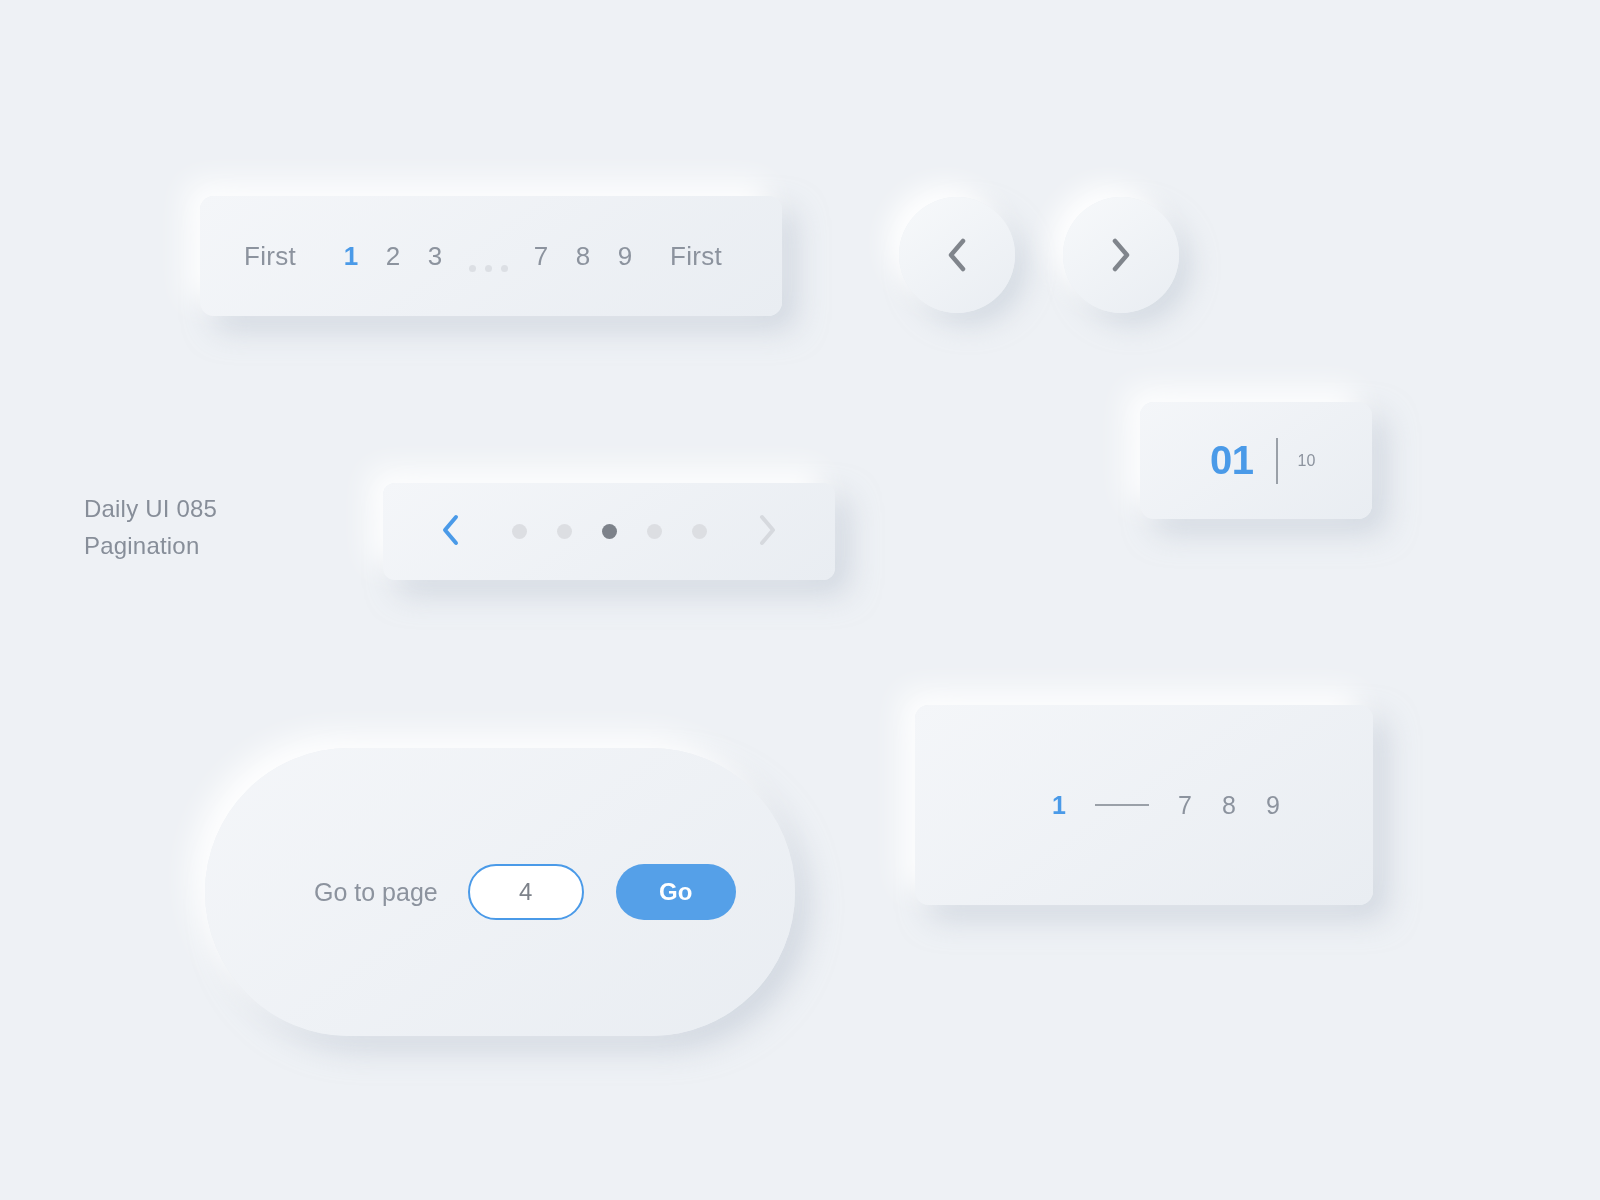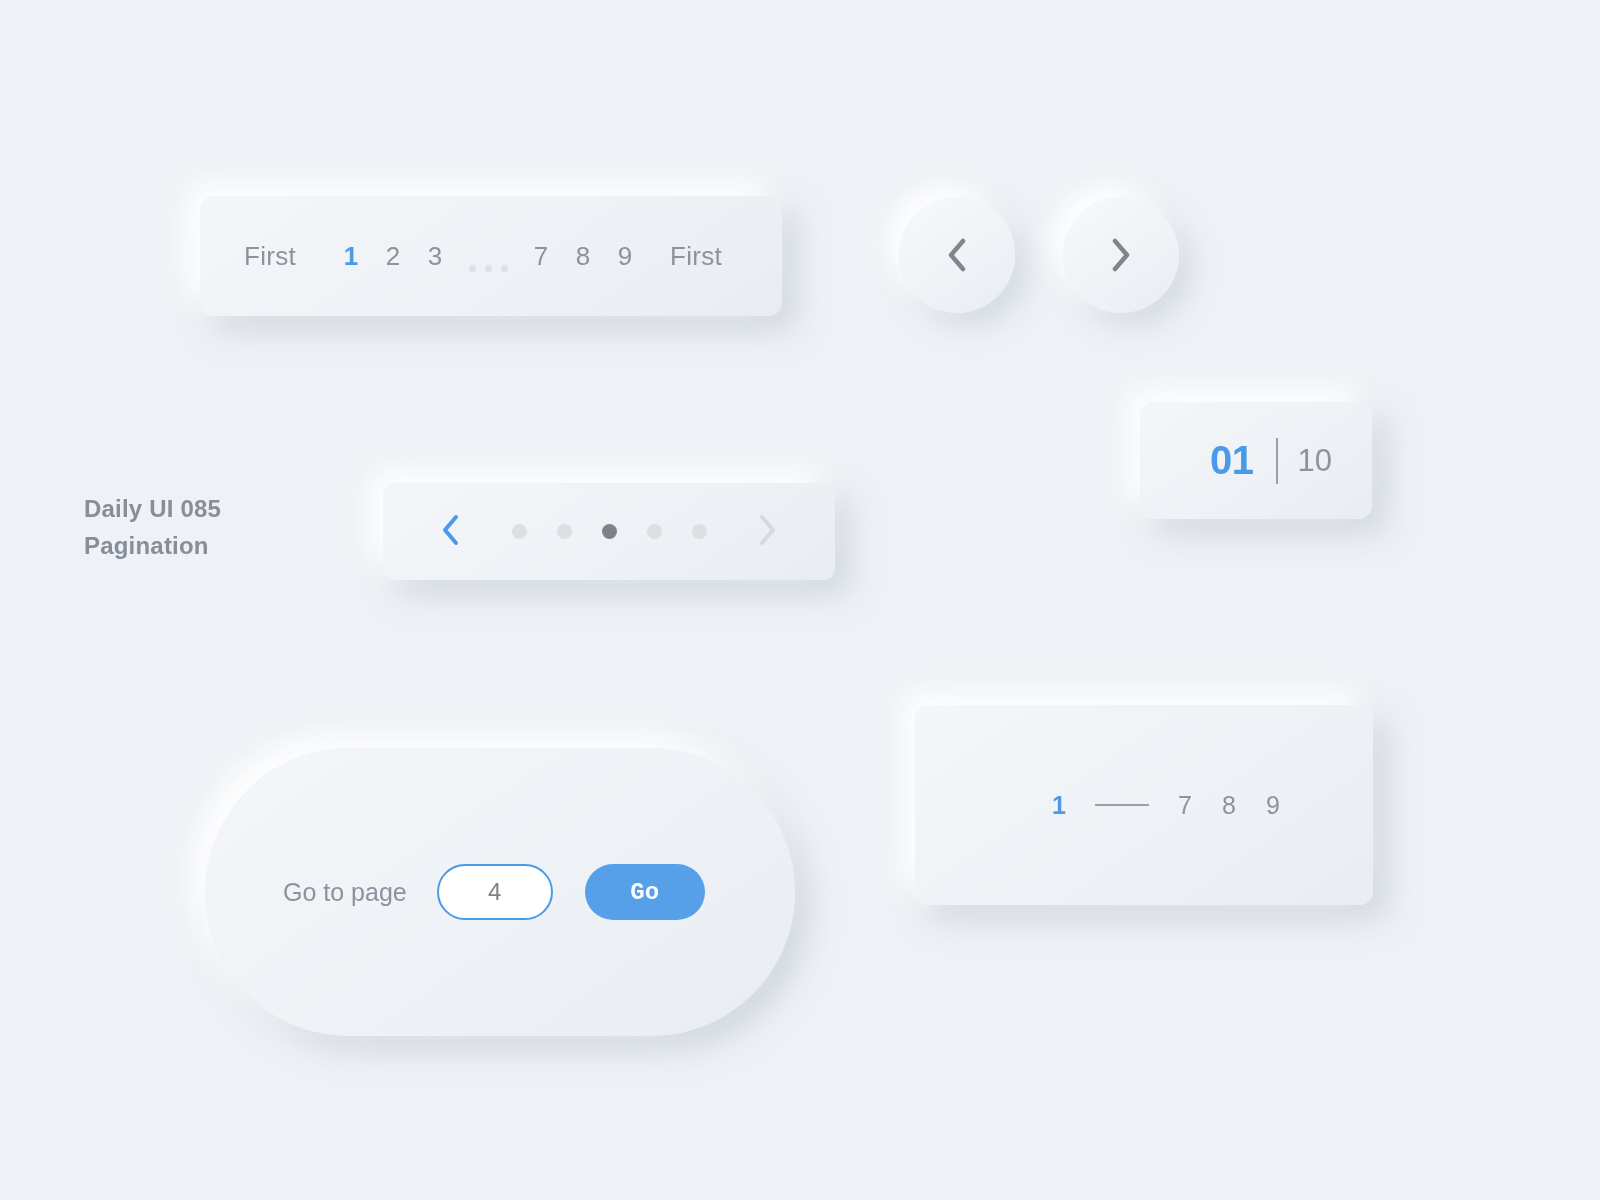--- a/index.html
+++ b/index.html
@@ -32,21 +32,21 @@
   }
 
   
   #title-block {
     position: absolute;
     left: 84px;
     top: 490px;
     width: 260px;
     color: #878e99;
     font-size: 24px;
-    font-weight: bold;
+    font-weight: normal;
     line-height: 37px;
     letter-spacing: 0.2px;
   }
   #title-block div { white-space: nowrap; }
 
   
   #pagination-bar-card {
     position: absolute;
     left: 200px;
     top: 196px;
@@ -164,39 +164,39 @@
     letter-spacing: -0.5px;
     margin-left: 24px;
   }
   #counter-divider {
     width: 2px;
     height: 46px;
     background: #9aa0a8;
     margin: 0 20px 0 22px;
   }
   #counter-total {
-    font-size: 31px;
+    font-size: 16px;
     color: #8c939e;
   }
 
   
   #goto-card {
     position: absolute;
     left: 205px;
     top: 748px;
     width: 590px;
     height: 288px;
     border-radius: 144px;
     display: flex;
     align-items: center;
   }
   #goto-inner {
     display: flex;
     align-items: center;
-    margin-left: 78px;
+    margin-left: 109px;
   }
   #goto-label {
     font-size: 25px;
     color: #8c939e;
     margin-right: 30px;
     white-space: nowrap;
   }
   #goto-input {
     width: 116px;
     height: 56px;
@@ -211,21 +211,21 @@
     box-sizing: border-box;
   }
   #goto-button {
     margin-left: 32px;
     width: 120px;
     height: 56px;
     border: none;
     border-radius: 30px;
     background: #55a0e8;
     color: #ffffff;
-    font-family: Liberation Mono, monospace;
+    font-family: Liberation Sans, sans-serif;
     font-size: 24px;
     font-weight: bold;
     cursor: pointer;
   }
 
   
   #range-card {
     position: absolute;
     left: 915px;
     top: 705px;

